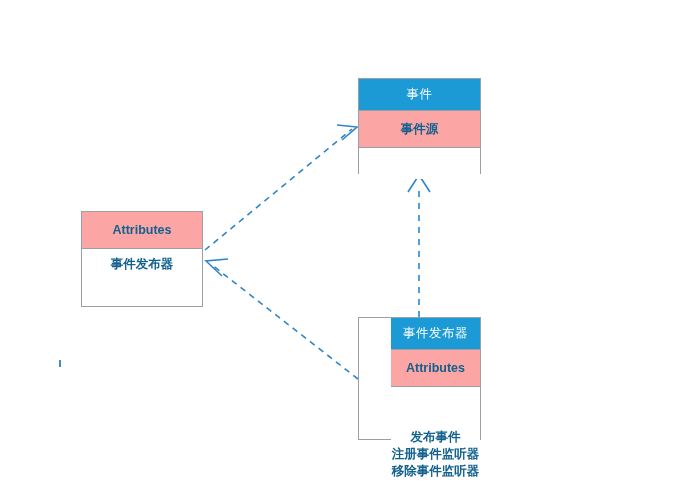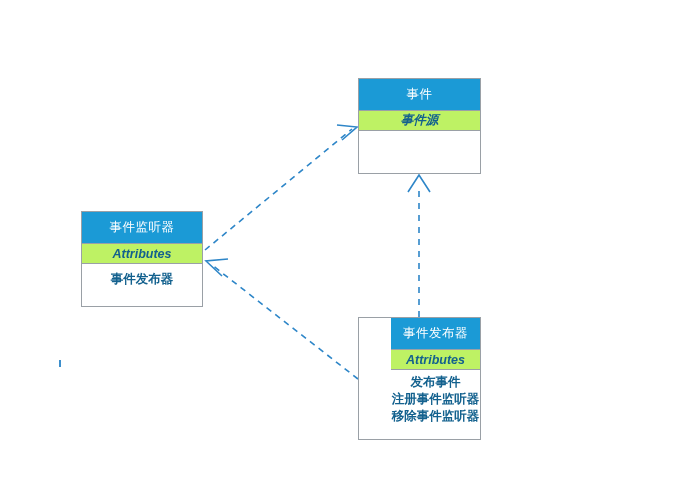--- a/index.html
+++ b/index.html
@@ -37,30 +37,29 @@
     font-weight: normal;
     letter-spacing: 0.5px;
     display: flex;
     align-items: center;
     justify-content: center;
     height: 32px;
     border-bottom: 1px solid #9aa0a6;
   }
   .uml-attrs {
     box-sizing: border-box;
-    background: #bef264;
+    background: #fca5a5;
     color: #13618e;
     font-size: 12.5px;
     font-weight: bold;
     display: flex;
     align-items: center;
     justify-content: center;
-    height: 20px;
+    height: 37px;
     border-bottom: 1px solid #9aa0a6;
-    font-style: italic;
   }
   .uml-ops {
     box-sizing: border-box;
     background: #ffffff;
     color: #13618e;
     font-size: 12.5px;
     font-weight: bold;
     display: flex;
     flex-direction: column;
     align-items: center;
@@ -96,37 +95,36 @@
     </g>
 
      事件监听器  (dashed, open arrowhead) --&gt;
     <g>
       <line x1="358" y1="379" x2="212" y2="265" stroke="#2e86c8" stroke-width="1.6" stroke-dasharray="6 5"></line>
       <path d="M 228 259 L 206 261 L 222 276" fill="none" stroke="#2e86c8" stroke-width="1.6" stroke-linejoin="miter" stroke-linecap="butt"></path>
     </g>
   </svg>
 
   <div class="uml-class" style="left:81px; top:211px; width:122px; height:96px;">
-    <div class="uml-header">事件监听器</div>
     <div class="uml-attrs">Attributes</div>
     <div class="uml-ops" style="height:31px;">
       <span class="op-line">事件发布器</span>
     </div>
   </div>
 
   <div class="uml-class" style="left:358px; top:78px; width:123px; height:96px;">
     <div class="uml-header">事件</div>
     <div class="uml-attrs">事件源</div>
     <div class="uml-ops" style="height:31px;"></div>
   </div>
 
   <div class="uml-class" style="left:358px; top:317px; width:123px; height:123px;padding-left:32px;">
     <div class="uml-header">事件发布器</div>
     <div class="uml-attrs">Attributes</div>
-    <div class="uml-ops" style="height:58px;">
+    <div class="uml-ops" style="height:58px;margin-top:38px;">
       <span class="op-line">发布事件</span>
       <span class="op-line">注册事件监听器</span>
       <span class="op-line">移除事件监听器</span>
     </div>
   </div>
 
   <div class="stray-tick" style="left:59px; top:360px; width:2px; height:7px;"></div>
 
 </div>
 

